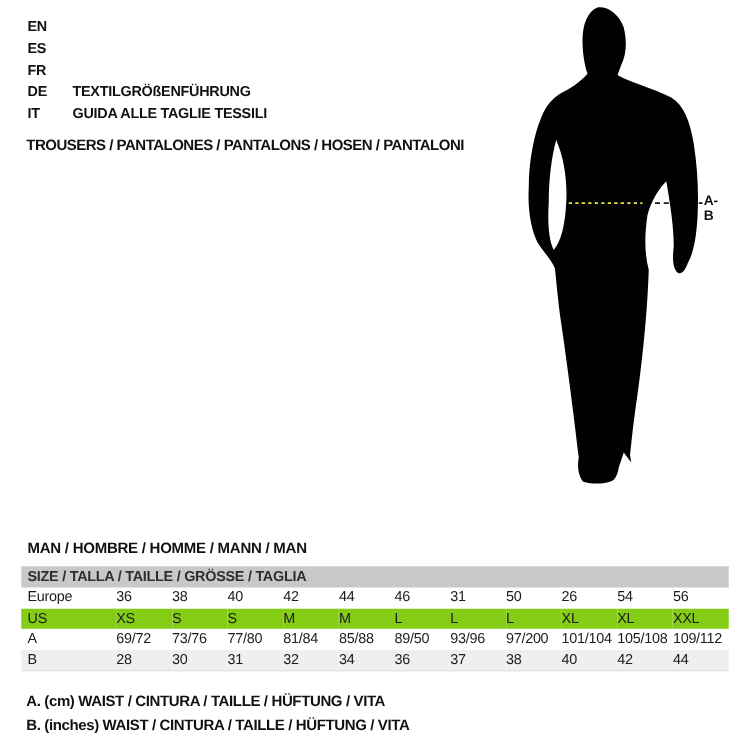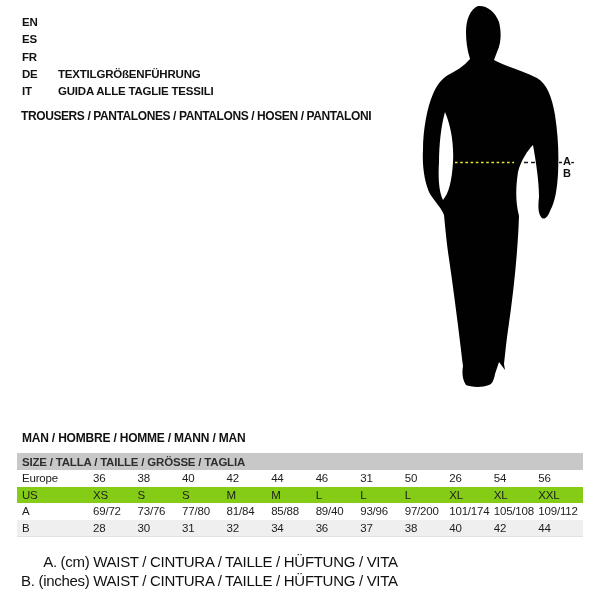--- a/index.html
+++ b/index.html
@@ -50,21 +50,21 @@
   }
   .size-table td {
     height: 16.5px; padding: 0; color: #1d1d1d;
     font-weight: 400;
   }
   .size-table td.row-label { text-align: left; padding-left: 5px; margin-left: 31px; }
   .size-table tr.last td { border-bottom: 1px solid #e2e2e2; }
 
   
   .footnotes { position: absolute; left: 21px; top: 552px; }
-  .footnote { font-size: 15px; font-weight: 400; line-height: 19px; letter-spacing: -0.3px; text-align: right; }
+  .footnote { font-size: 12px; font-weight: 700; line-height: 19px; letter-spacing: -0.3px; }
 </style>
 </head>
 <body>
 
 <div class="canvas">
 
   <div class="lang-list">
       <div class="lang-row">
         <span class="lang-code">EN</span>
       </div>
@@ -181,24 +181,24 @@
           <td>XL</td>
           <td>XXL</td>
         </tr>
         <tr>
           <td class="row-label">A</td>
           <td>69/72</td>
           <td>73/76</td>
           <td>77/80</td>
           <td>81/84</td>
           <td>85/88</td>
-          <td>89/40</td>
+          <td>89/50</td>
           <td>93/96</td>
           <td>97/200</td>
-          <td>101/174</td>
+          <td>101/104</td>
           <td>105/108</td>
           <td>109/112</td>
         </tr>
         <tr class="last" style="background: rgb(239, 239, 239);">
           <td class="row-label">B</td>
           <td>28</td>
           <td>30</td>
           <td>31</td>
           <td>32</td>
           <td>34</td>

